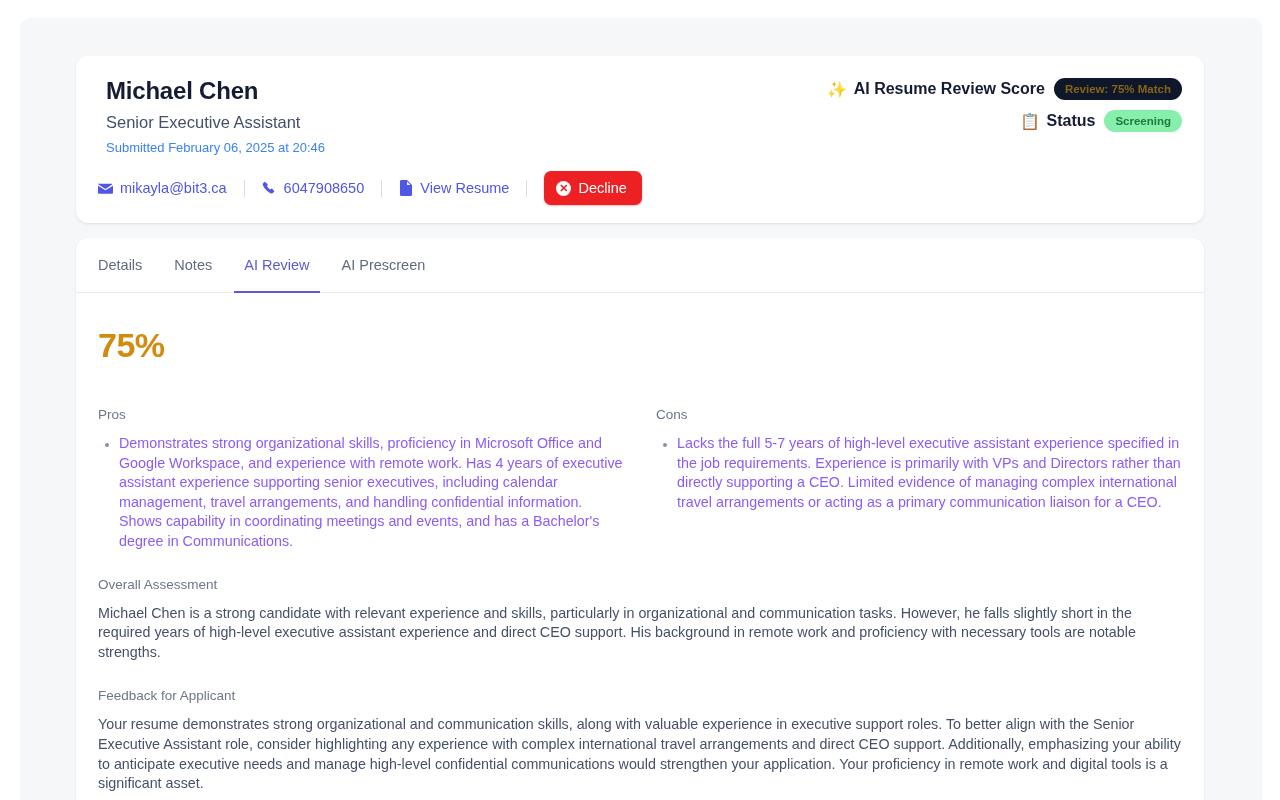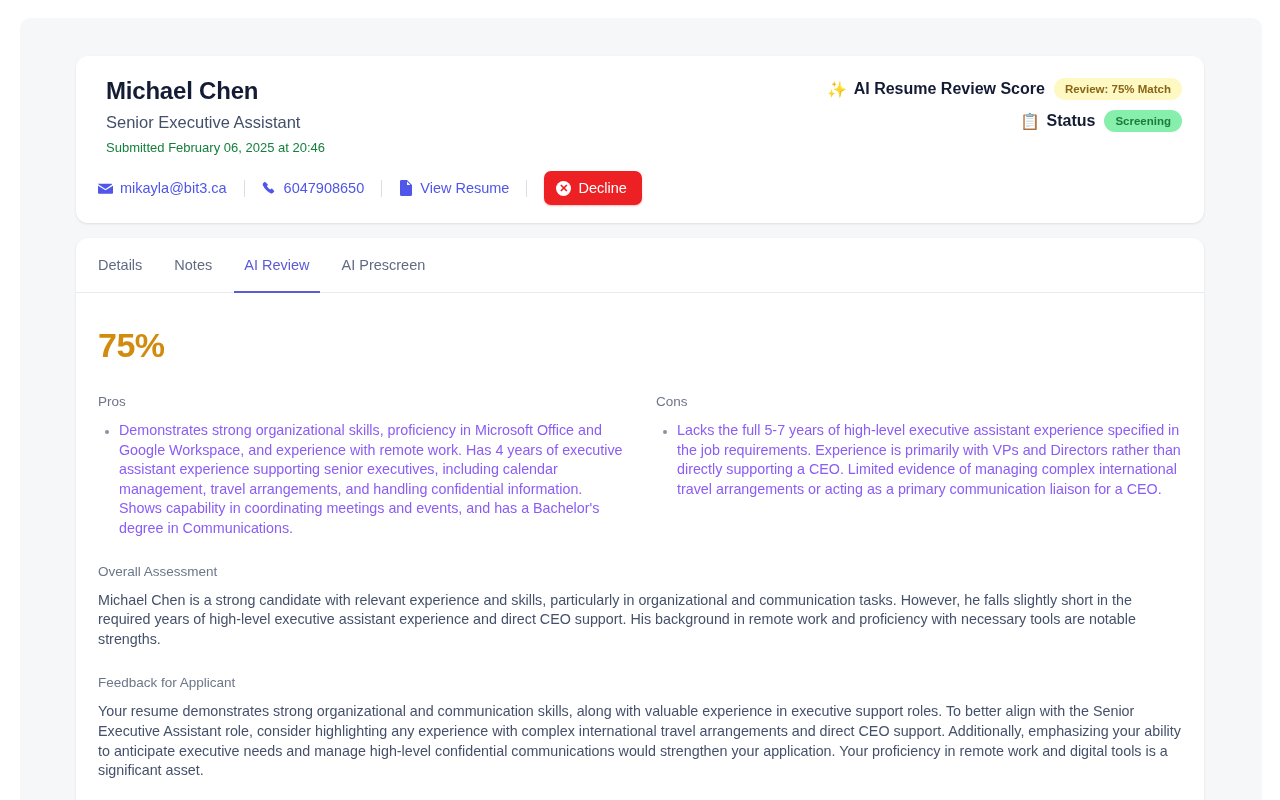--- a/index.html
+++ b/index.html
@@ -47,21 +47,21 @@
     line-height: 30px;
   }
   .cand-role {
     font-size: 16.5px;
     color: #44506a;
     line-height: 22px;
     margin-top: 5px;
   }
   .cand-sub {
     font-size: 13px;
-    color: #15803d;
+    color: #3b82f6;
     line-height: 18px;
     margin-top: 6px;
     text-align: right;
   }
 
   
   .contact-row {
     position: absolute;
     left: 22px;
     top: 116px;
@@ -137,21 +137,21 @@
     gap: 6px;
   }
   .badge {
     border-radius: 11px;
     font-size: 11.5px;
     font-weight: bold;
     padding: 4px 11px;
     white-space: nowrap;
     line-height: 14px;
   }
-  .badge-review { background: #fef9c3; color: #8a6416; }
+  .badge-review { background: #0f172a; color: #8a6416; }
   .badge-status { background: #86efac; color: #1d7a3c; }
 
   .status-line {
     display: flex;
     align-items: center;
     justify-content: flex-end;
     gap: 9px;
     margin-top: 10px;
     height: 22px;
   }
@@ -211,21 +211,21 @@
     font-size: 34px;
     font-weight: bold;
     color: #d18c10;
     line-height: 42px;
     margin-top: 5px;
     letter-spacing: -0.5px;
   }
 
   .pc-grid {
     display: flex;
-    margin-top: 27px;
+    margin-top: 40px;
     gap: 32px;
   }
   .pc-col { width: 552px; }
   .pc-list { margin-top: 10px; padding-left: 21px; }
   .pc-list li {
     font-size: 14.3px;
     color: #8b5cf6;
     line-height: 19.6px;
     list-style: disc;
   }

